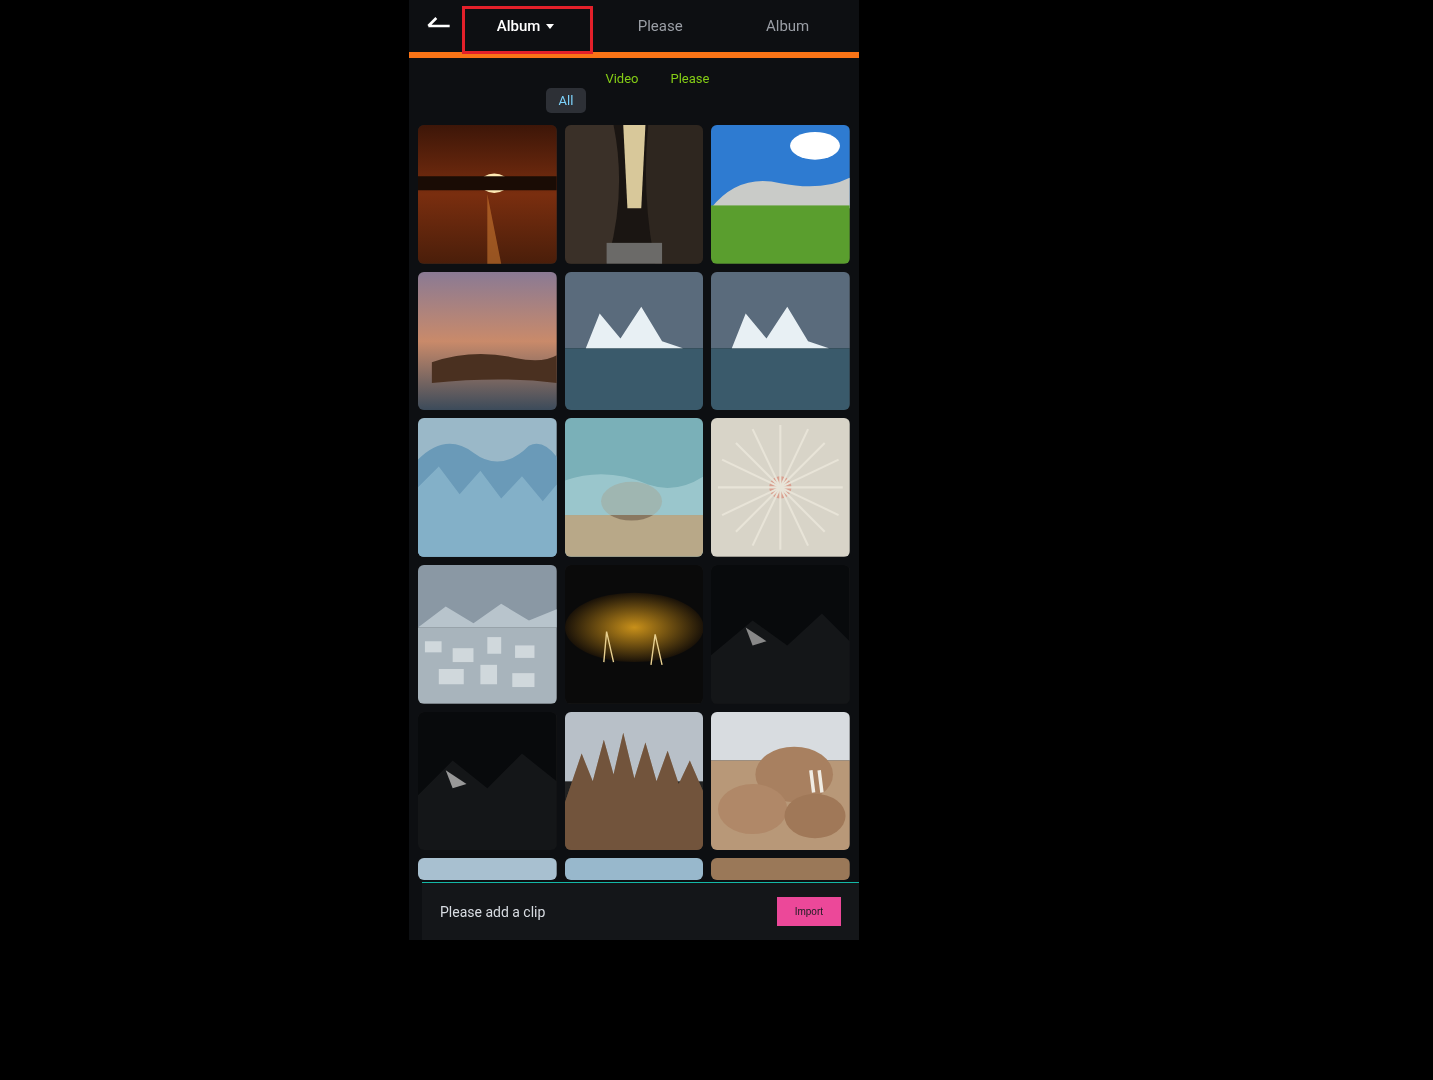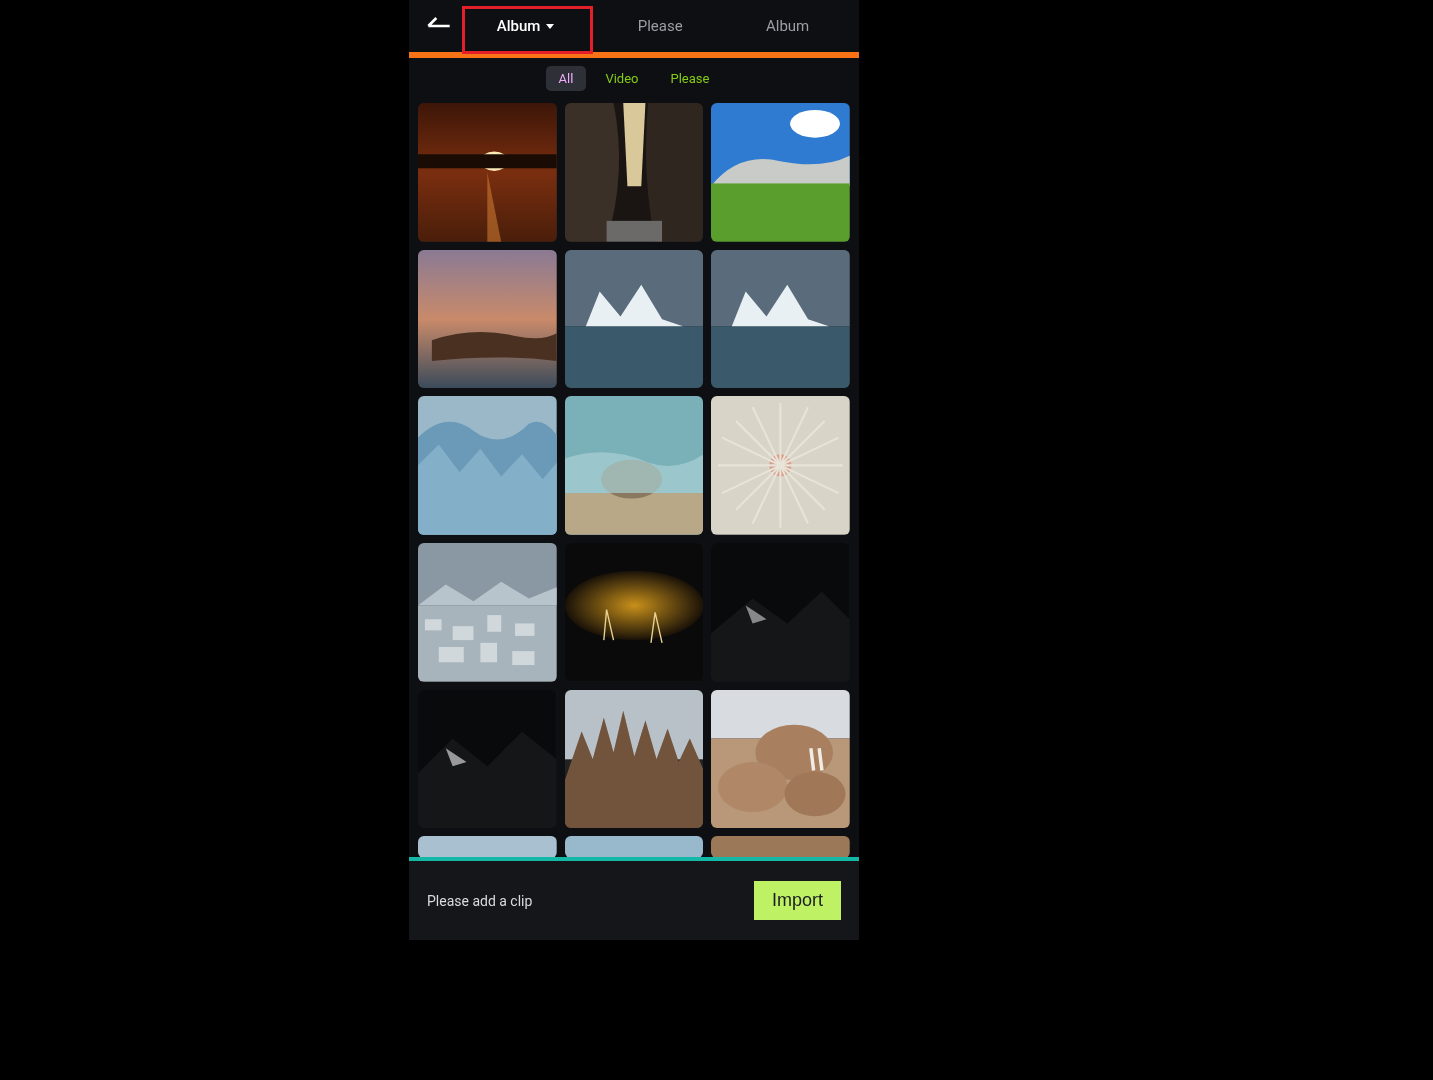--- a/index.html
+++ b/index.html
@@ -81,21 +81,22 @@
   }
   .filter-pill {
     font-size: 13px;
     color: #84cc16;
     padding: 5px 13px;
     border-radius: 5px;
     cursor: pointer;
   }
   .filter-pill.active {
     background: #2d3036;
-    color: #f0abfc;
+    color: #7dd3fc;
+    margin-top: 22px;
   }
   .grid-scroll {
     flex: 1;
     overflow: hidden;
     padding: 8px 9px 0;
   }
   .grid {
     display: grid;
     grid-template-columns: repeat(3, 1fr);
     gap: 8px;
@@ -105,33 +106,33 @@
     border-radius: 6px;
     background: #222;
     cursor: pointer;
     overflow: hidden;
     position: relative;
   }
   .thumb.partial { aspect-ratio: auto; height: 22px; }
   .thumb svg { width: 100%; height: 100%; display: block; }
   .bottom-bar {
     position: absolute;
-    bottom: 0; left: 0; right: 0;
+    bottom: 0; left: 13px; right: 0;
     background: #141619;
     display: flex;
     align-items: center;
     justify-content: space-between;
-    padding: 20px 18px;
-    border-top: 4px solid #14b8a6;
+    padding: 14px 18px;
+    border-top: 1px solid #14b8a6;
   }
   .hint-text { font-size: 14px; color: #d8dce2; }
   .import-btn {
-    background: #bef264;
+    background: #ec4899;
     color: #1a1c20;
-    font-size: 18px;
+    font-size: 10px;
     font-weight: 500;
     border: none;
     border-radius: 0;
     padding: 9px 18px;
     cursor: pointer;
   }
 </style>
 </head>
 <body>
 

